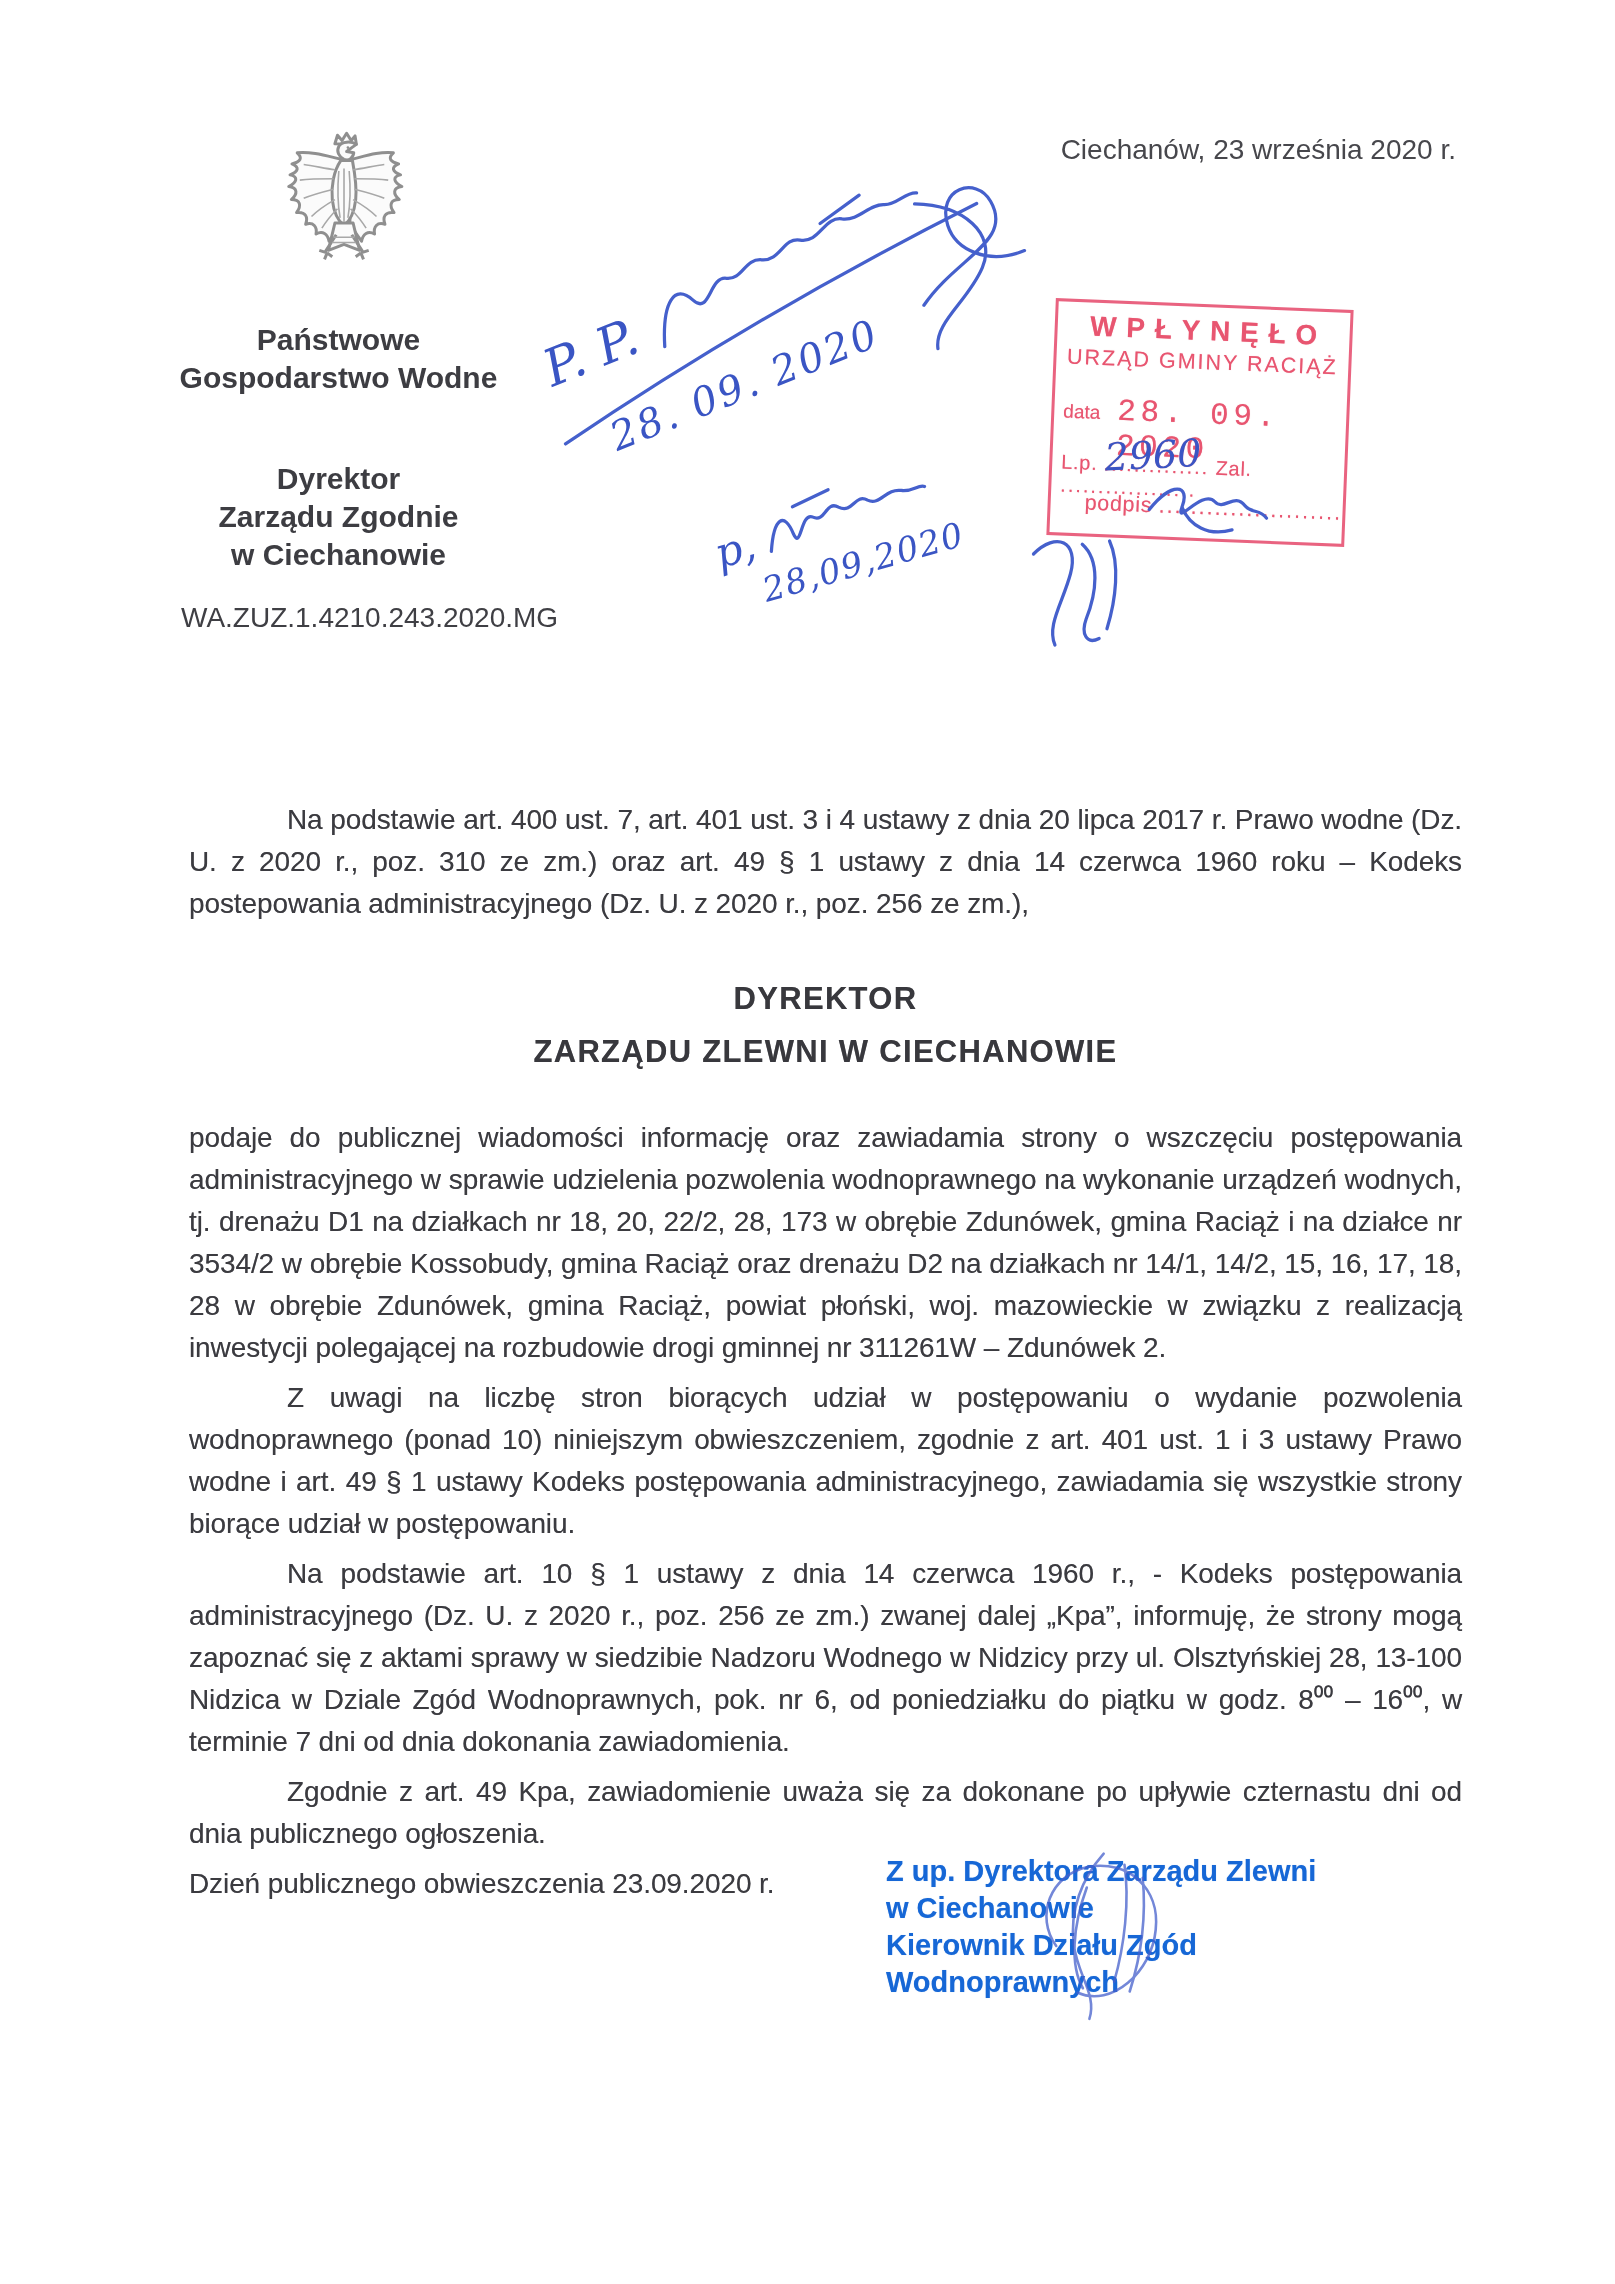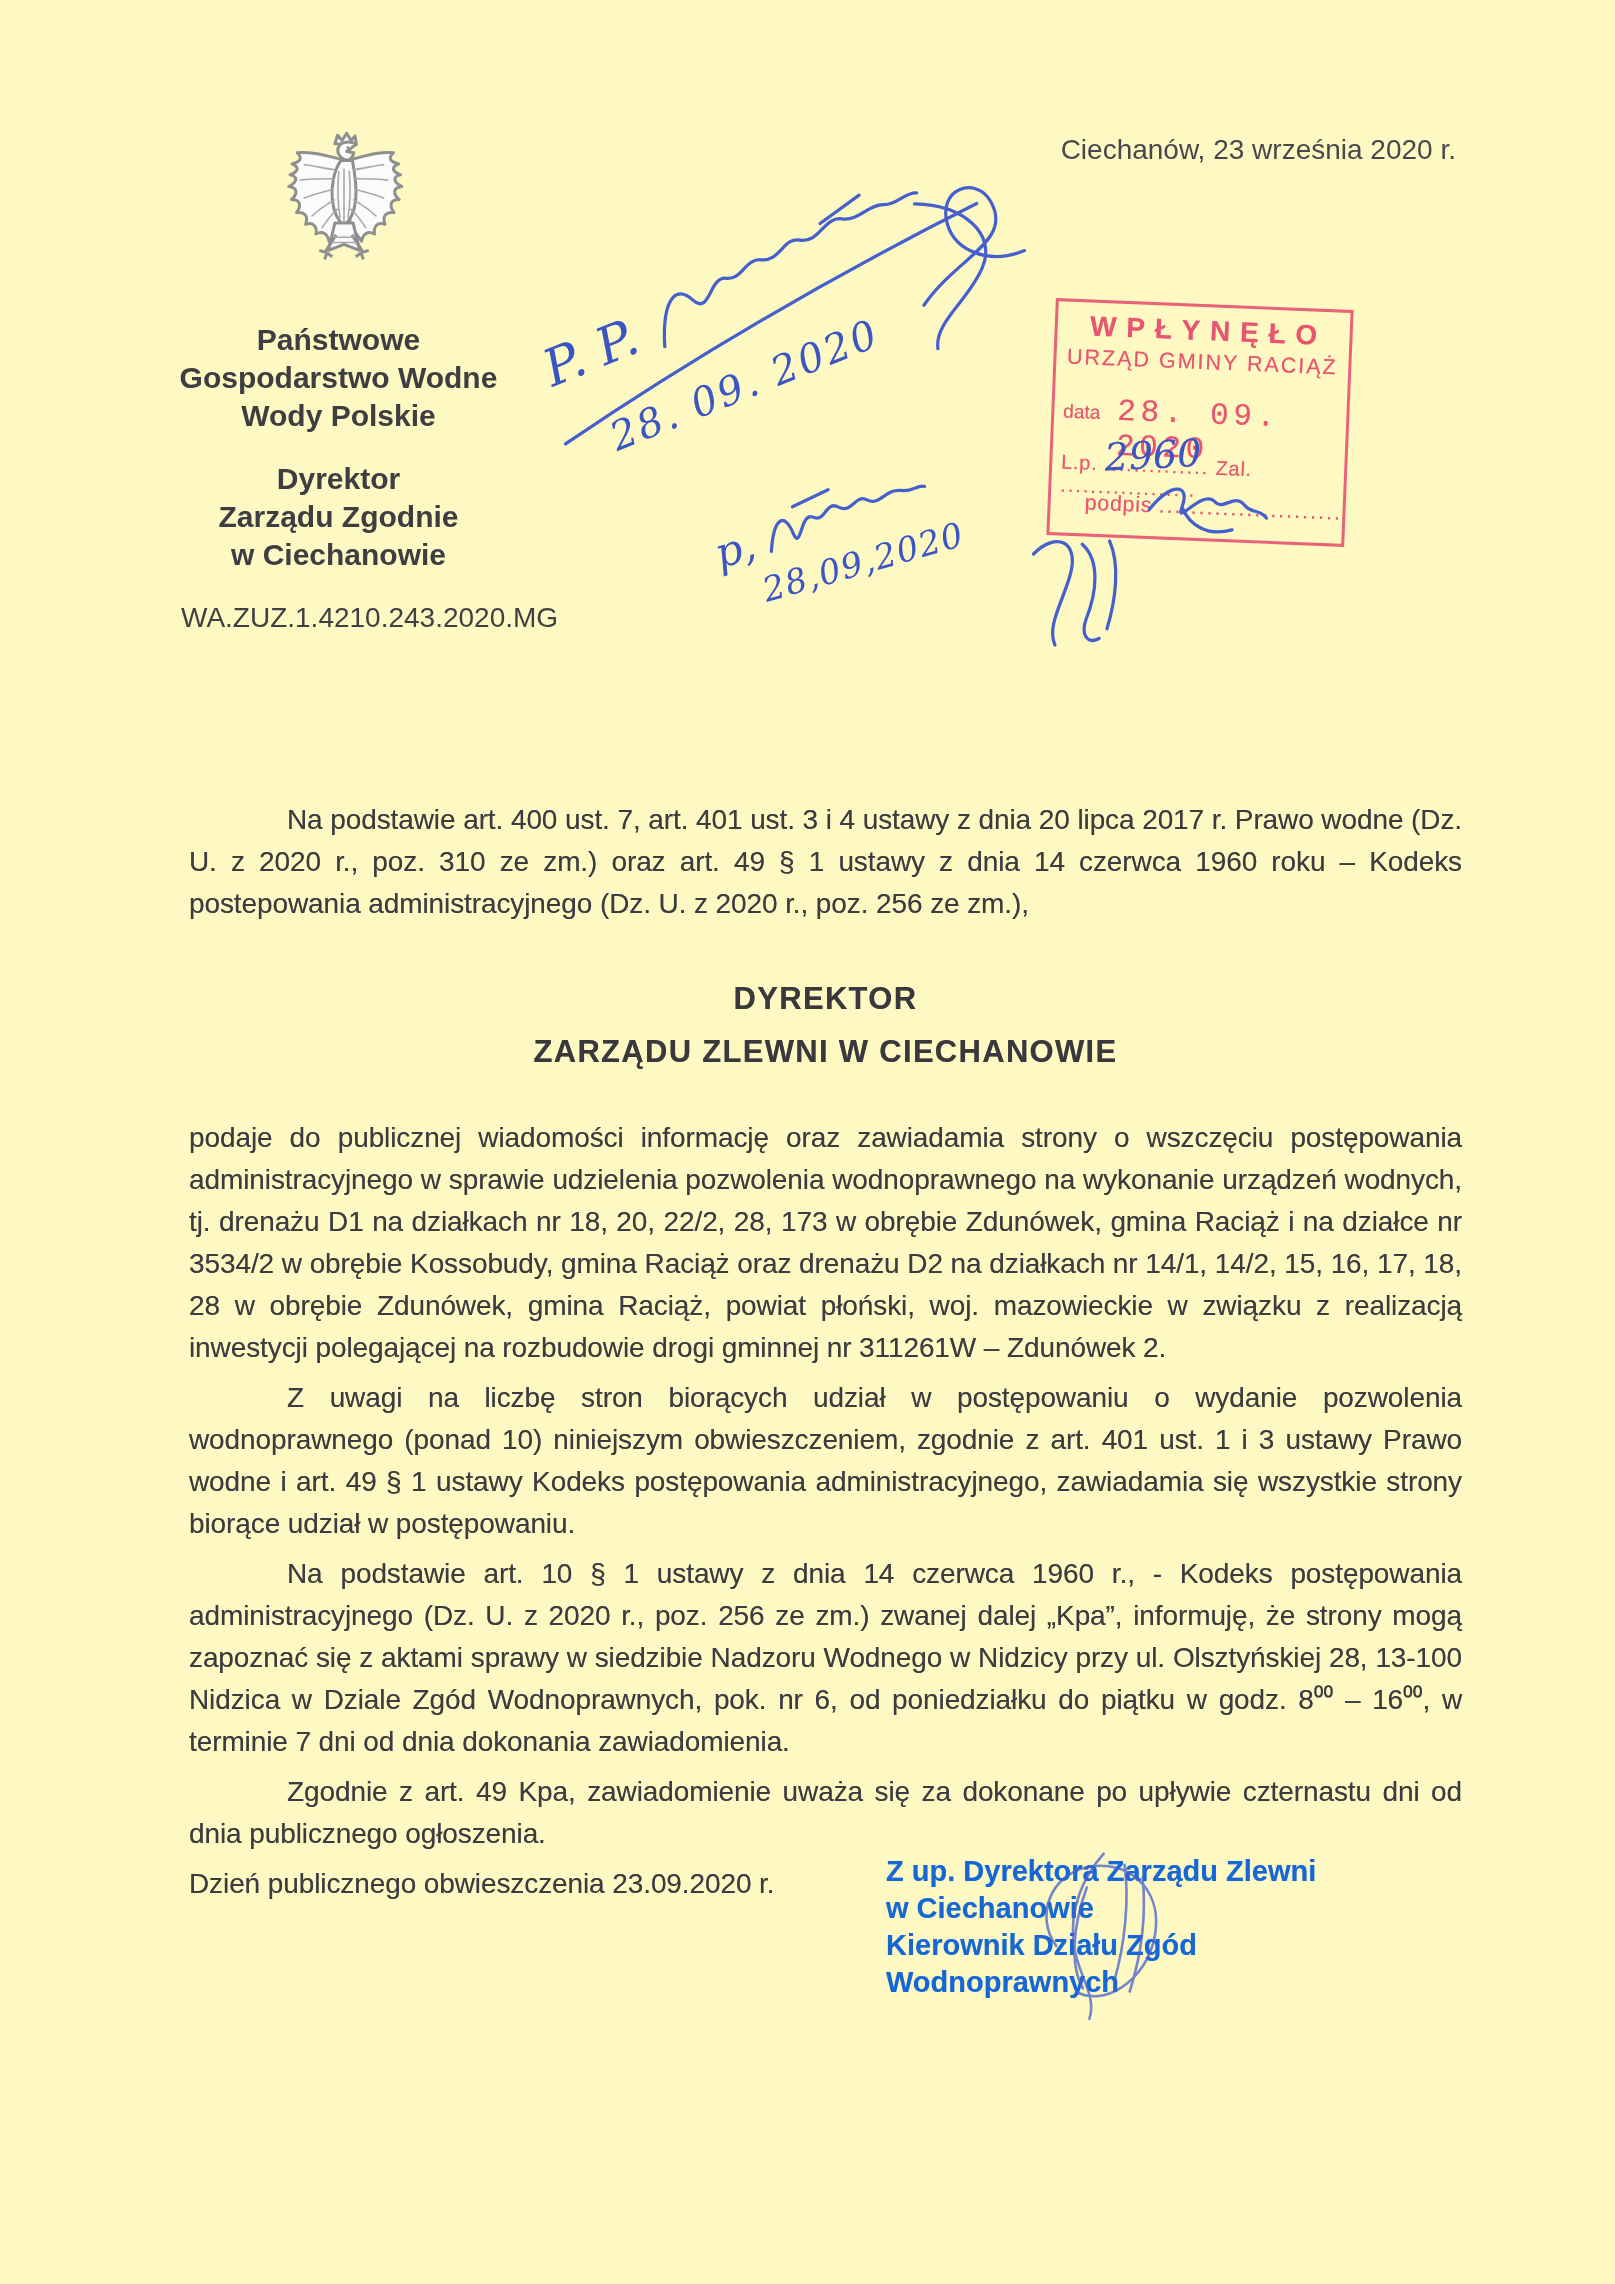--- a/index.html
+++ b/index.html
@@ -1,19 +1,19 @@
 <!DOCTYPE html>
 <html lang="pl" style="font-size:10.4px"><head>
 <meta charset="utf-8">
 <style>
   html,body{margin:0;padding:0;background:#e9e9e9;}
   .page{
     position:relative;
     width:1616px;height:2284px;
-    background:#fef9c3;
+    background:#ffffff;
     overflow:hidden;
     font-family:"Liberation Sans",sans-serif;
     color:#3e3e43;
   }
   .abs{position:absolute;}
   
   .date-line{top:134px;right:160px;font-size:28px;color:#47474c;}
   
   .emblem{left:279px;top:130px;width:130px;height:147px;}
   .emblem svg{width:100%;height:100%;}
@@ -97,21 +97,20 @@
         <path d="M92,60 C90,84 90,110 94,132 M108,60 C110,84 110,110 106,132 M100,56 C100,84 100,112 100,138"></path>
         <path d="M84,162 L116,162 M82,170 L118,170"></path>
       </g>
       <circle cx="106" cy="24" r="2" fill="#8f8f8f"></circle>
     </svg>
   </div>
 
   <div class="abs org-block">
     <div>Państwowe</div>
     <div>Gospodarstwo Wodne</div>
-    <div>Wody Polskie</div>
   </div>
   <div class="abs office-block">
     <div>Dyrektor</div>
     <div>Zarządu Zgodnie</div>
     <div>w Ciechanowie</div>
   </div>
 
   <div class="abs refnum">WA.ZUZ.1.4210.243.2020.MG</div>
 
   <div class="abs note1">

